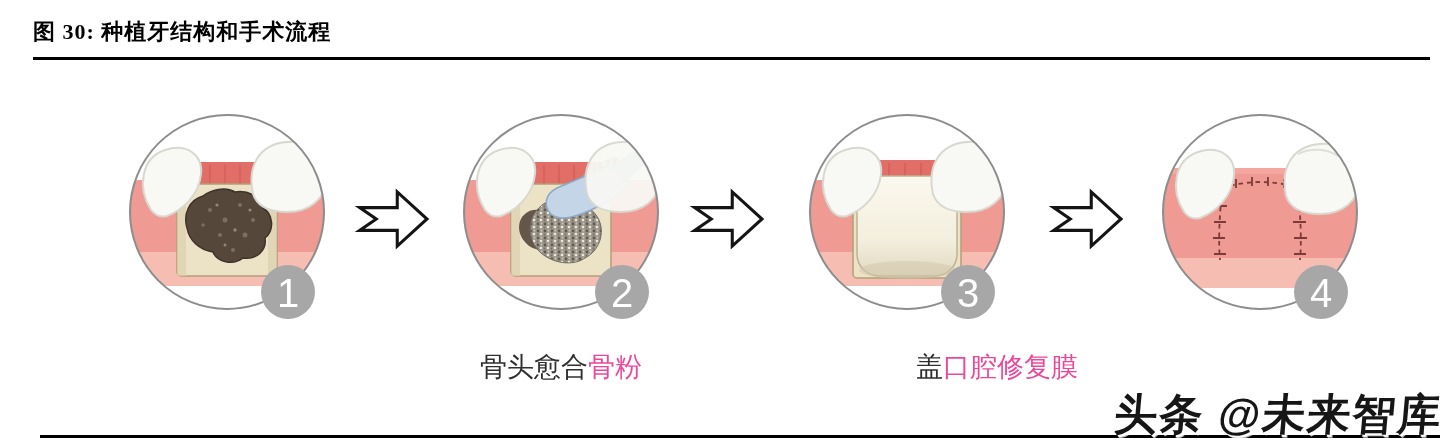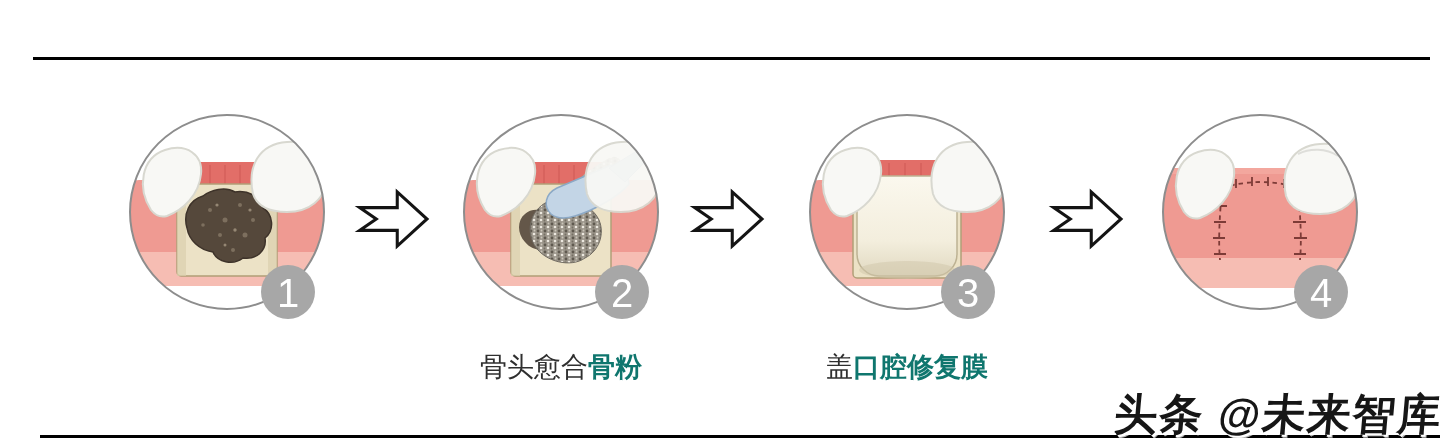--- a/index.html
+++ b/index.html
@@ -18,36 +18,37 @@
   .rule-bottom{left:40px;top:435px;width:1400px;}
   .panel{position:absolute;top:110px;width:204px;height:214px;}
   .p1{left:125px;} .p2{left:459px;} .p3{left:805px;} .p4{left:1158px;}
   .arrow{position:absolute;top:184px;width:82px;height:70px;}
   .a1{left:351px;} .a2{left:686px;} .a3{left:1045px;}
   .caption{
     position:absolute;top:334px;width:300px;height:66px;
     display:flex;flex-direction:column;justify-content:center;
     text-align:center;font-size:27px;line-height:32px;color:#2f2f2f;
   }
-  .c1{left:75px;} .c2{left:411px;} .c3{left:757px;} .c4{left:1110px;}
-  .caption .bold{font-weight:bold;color:#0f766e;}
+  .c1{left:75px;} .c2{left:411px;} .c3{left:778px;align-items:flex-end;} .c4{left:1110px;}
+  .caption .bold{font-weight:normal;color:#ec4899;}
   .watermark{
     position:absolute;right:0px;top:386px;z-index:5;
     font-size:43px;font-weight:bold;color:#161616;letter-spacing:2px;
     transform:skewX(-5deg);transform-origin:right bottom;
     text-shadow:2px 2px 0 #ffffff,-1px -1px 0 #ffffff,3px 3px 0 rgba(255,255,255,.7);
     white-space:nowrap;
   }
   .badge-num{font-family:"Liberation Sans", sans-serif;font-size:40px;}
 </style>
 </head>
 <body>
 
 <div class="page">
 
+  <div class="figure-title">图 30: 种植牙结构和手术流程</div>
   <div class="rule rule-top"></div>
 
   <svg class="panel p1" viewBox="0 0 204 214">
     <defs>
         <clipPath id="clip1">
           <circle cx="102" cy="102" r="97"></circle>
         </clipPath>
       </defs>
     <circle cx="102" cy="102" r="97" fill="#ffffff"></circle>
     <g clip-path="url(#clip1)">

